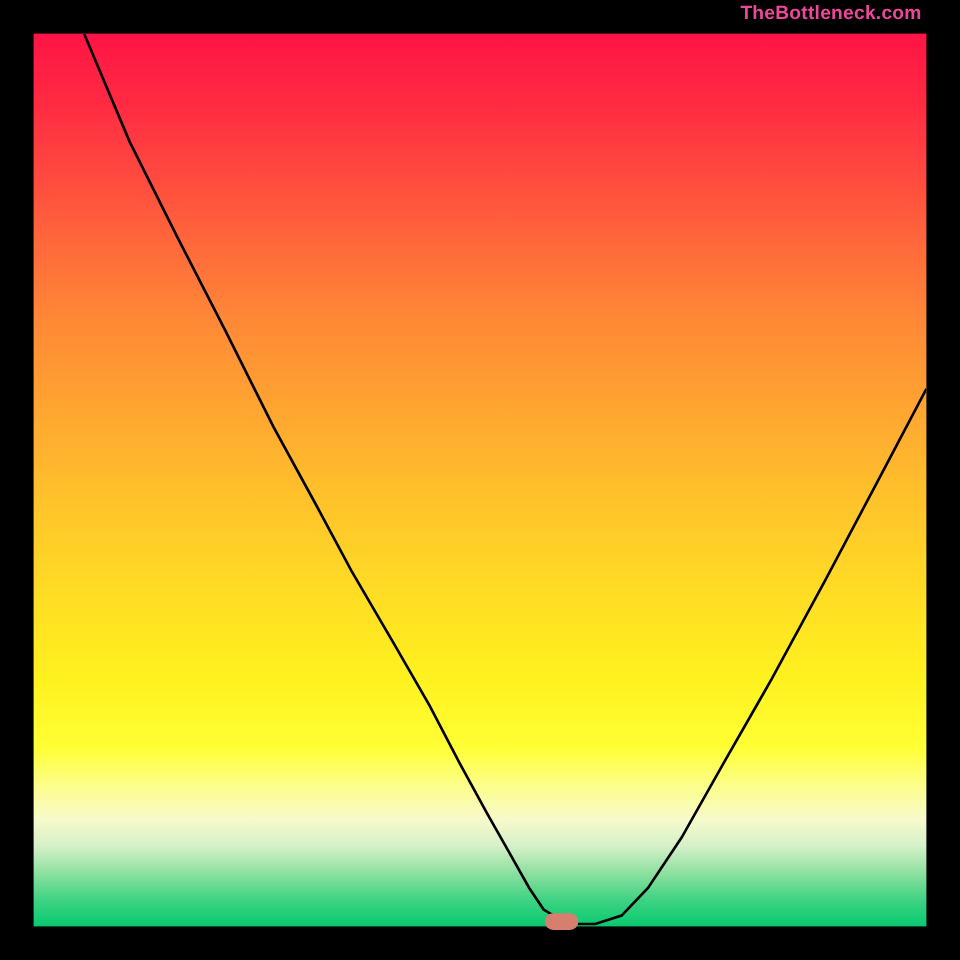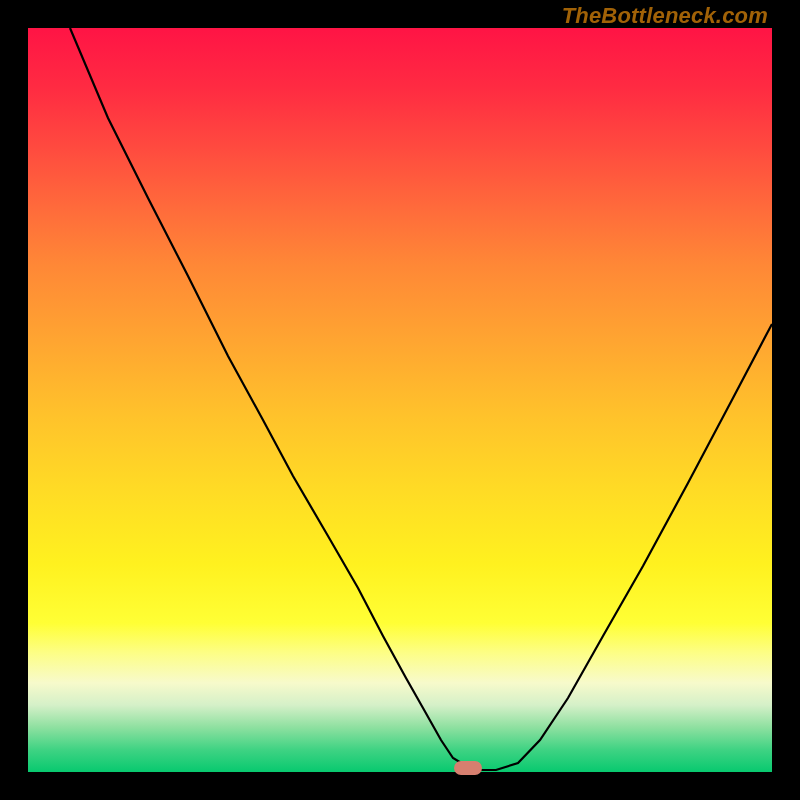--- a/index.html
+++ b/index.html
@@ -39,25 +39,24 @@
       #8ee0a0 94%,
       #3fd383 97%,
       #08c96f 100%
     );
   }
   .watermark {
     position: absolute;
     top: 3px;
     right: 32px;
     font-family: Arial, Helvetica, sans-serif;
-    font-size: 22px;
+    font-size: 16px;
     font-weight: 600;
-    color: #a16207;
+    color: #ec4899;
     letter-spacing: 0.2px;
-    font-style: italic;
   }
   svg.curve {
     position: absolute;
     inset: 0;
   }
   .marker {
     position: absolute;
     width: 28px;
     height: 14px;
     border-radius: 7px;

